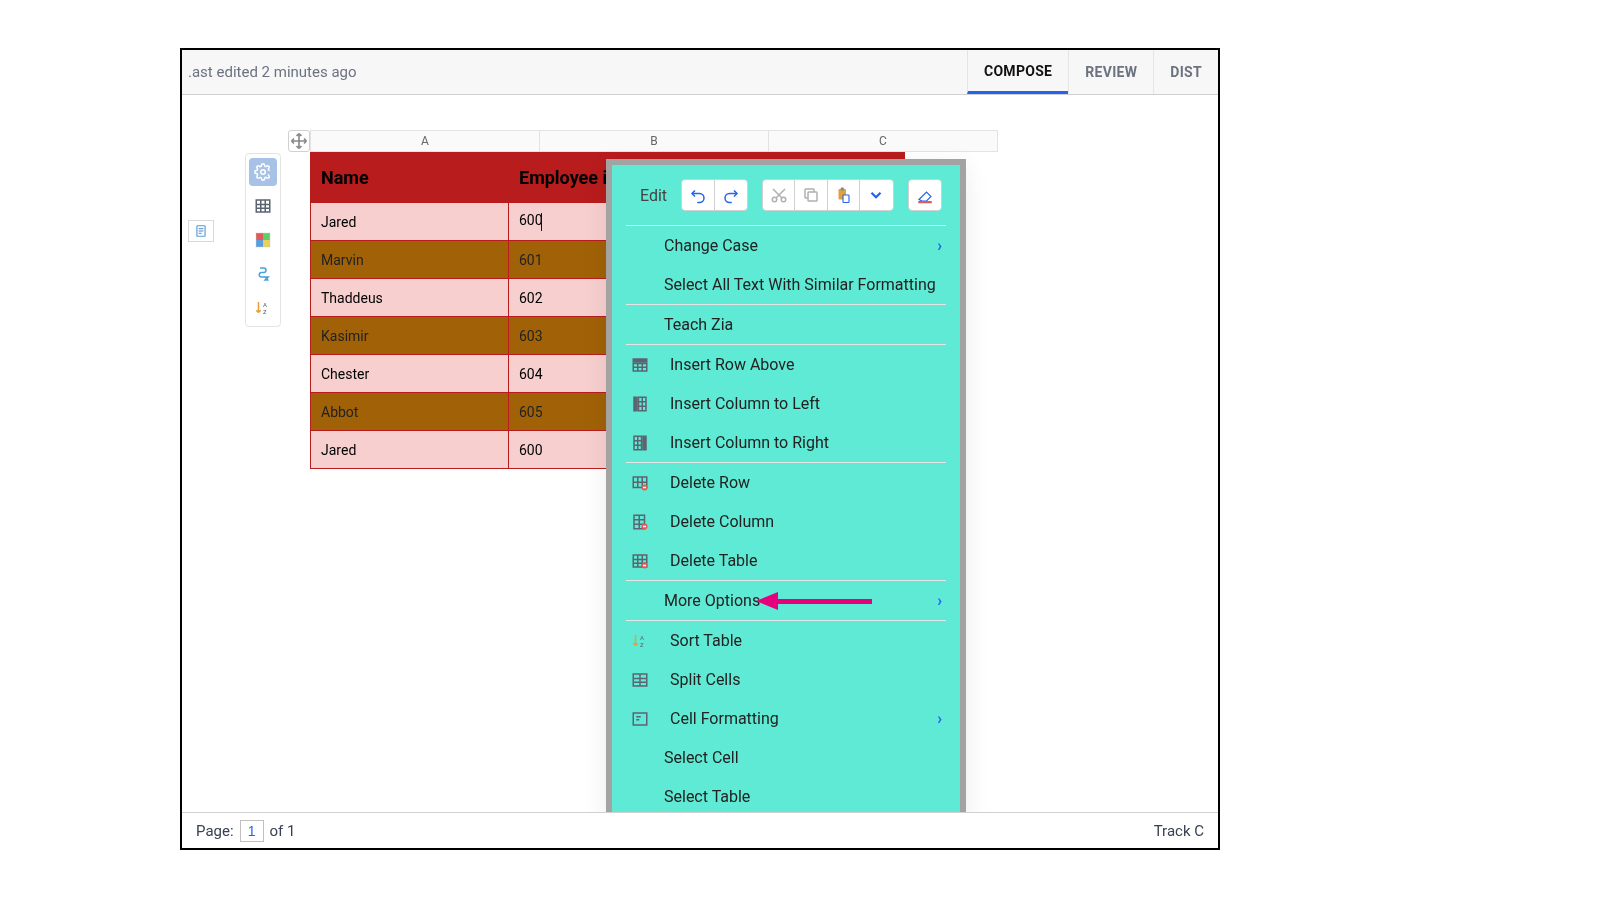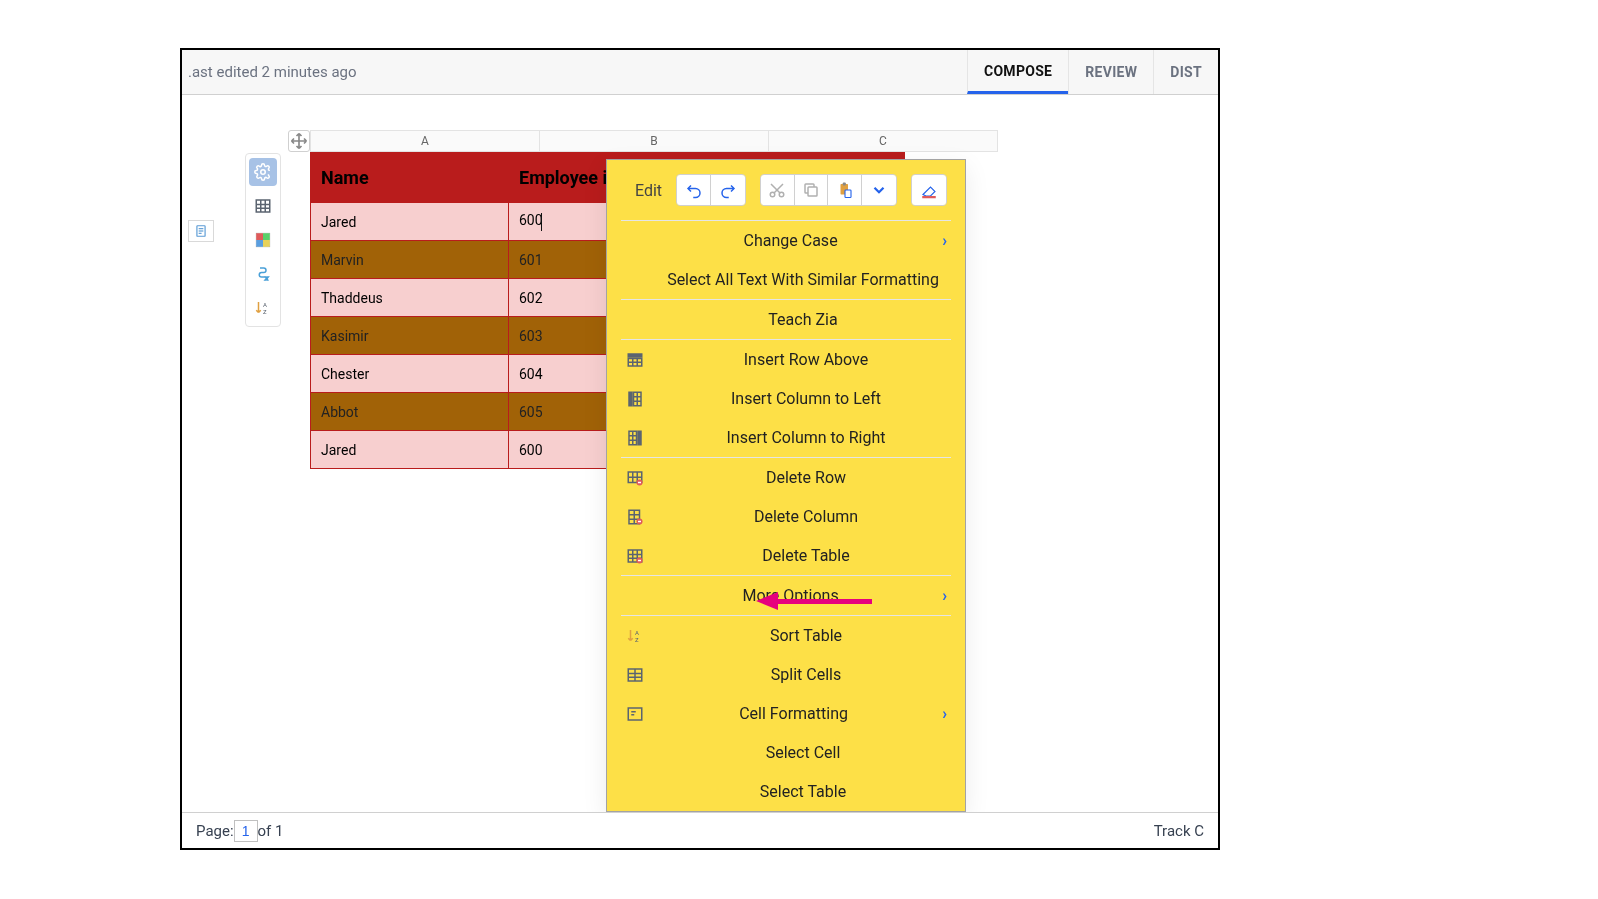--- a/index.html
+++ b/index.html
@@ -19,39 +19,39 @@
 .coltab:first-child { border-left:1px solid #e3e3e3; }
 .sidebar { position: absolute; left: 63px; top: 58px; width: 36px; background: #fff; border: 1px solid #e3e3e3; border-radius: 4px; padding: 4px 0; display: flex; flex-direction: column; align-items: center; gap: 6px; }
 .side-btn { width: 28px; height: 28px; border-radius: 4px; display: flex; align-items: center; justify-content: center; cursor: pointer; }
 .side-btn.active { background: #a7c2e6; }
 .side-btn svg { width: 18px; height: 18px; }
 .datatable { position: absolute; left: 128px; top: 57px; border-collapse: collapse; }
 .datatable th, .datatable td { border: 1px solid #b91c1c; padding: 8px 10px; text-align: left; font-size: 14px; width: 198px; height: 38px; }
 .datatable th { background: #b91c1c; color: #000; font-weight: 700; height: 50px; font-size:18px; }
 .datatable tr.alt td { background: #f7cfcf; }
 .datatable tr.norm td { background: #a16207; color:#222; }
-.context { position: absolute; left: 424px; top: 64px; width: 360px; background: #fde047; border: 1px solid #a3a3a3; box-shadow: 0 8px 24px rgba(0,0,0,0.08); font-size: 16px; color: #222; text-align: center; }
+.context { position: absolute; left: 424px; top: 64px; width: 360px; background: #5eead4; border: 6px solid #a3a3a3; box-shadow: 0 8px 24px rgba(0,0,0,0.08); font-size: 16px; color: #222; }
 .ctx-head { display: flex; align-items: center; gap: 14px; padding: 14px 18px 14px 28px; }
 .ctx-head .edit-label { color:#444; margin-right:auto; }
 .ibtn-group { display:flex; border:1px solid #d0d0d0; border-radius:4px; overflow:hidden; }
 .ibtn { width: 34px; height: 30px; display:flex; align-items:center; justify-content:center; border-right:1px solid #d0d0d0; background:#fff; cursor:pointer; }
 .ibtn:last-child { border-right:none; }
 .ibtn svg { width:18px; height:18px; }
 .ctx-sep { height:1px; background:#e5e5e5; margin: 0 14px; }
 .ctx-item { display:flex; align-items:center; padding: 10px 18px 10px 18px; cursor:pointer; gap:20px; }
 .ctx-item .icon-slot { width: 20px; display:flex; justify-content:center; }
 .ctx-item .icon-slot svg { width:18px; height:18px; }
 .ctx-item .label { flex:1; }
 .ctx-item .chev { color:#2563eb; font-weight:700; }
 .ctx-item.no-icon { padding-left: 52px; }
 .arrow { position:absolute; left:574px; top:497px; width:120px; height:18px; pointer-events:none; }
 .arrow-line { position:absolute; left:20px; top:7px; width:96px; height:5px; background:#e6007e; }
 .arrow-head { position:absolute; left:0; top:0; width:0; height:0; border-top:9px solid transparent; border-bottom:9px solid transparent; border-right:22px solid #e6007e; }
 .statusbar { position:absolute; bottom:0; left:0; right:0; height:36px; border-top:1px solid #d0d0d0; display:flex; align-items:center; padding:0 14px; font-size:15px; color:#374151; justify-content:space-between; background:#fff; }
-.page-box { display:inline-flex; align-items:center; gap:0; }
+.page-box { display:inline-flex; align-items:center; gap:6px; }
 .page-input { width:24px; height:22px; border:1px solid #c0c0c0; text-align:center; font-size:14px; color:#2563eb; }
 .text-cursor { display:inline-block; width:1px; height:18px; background:#111; vertical-align:middle; margin-left:-2px; }
 </style>
 </head>
 <body>
 
 <div class="frame">
   <div class="topbar">
     <span class="edited">.ast edited 2 minutes ago</span>
     <div class="tabs">

